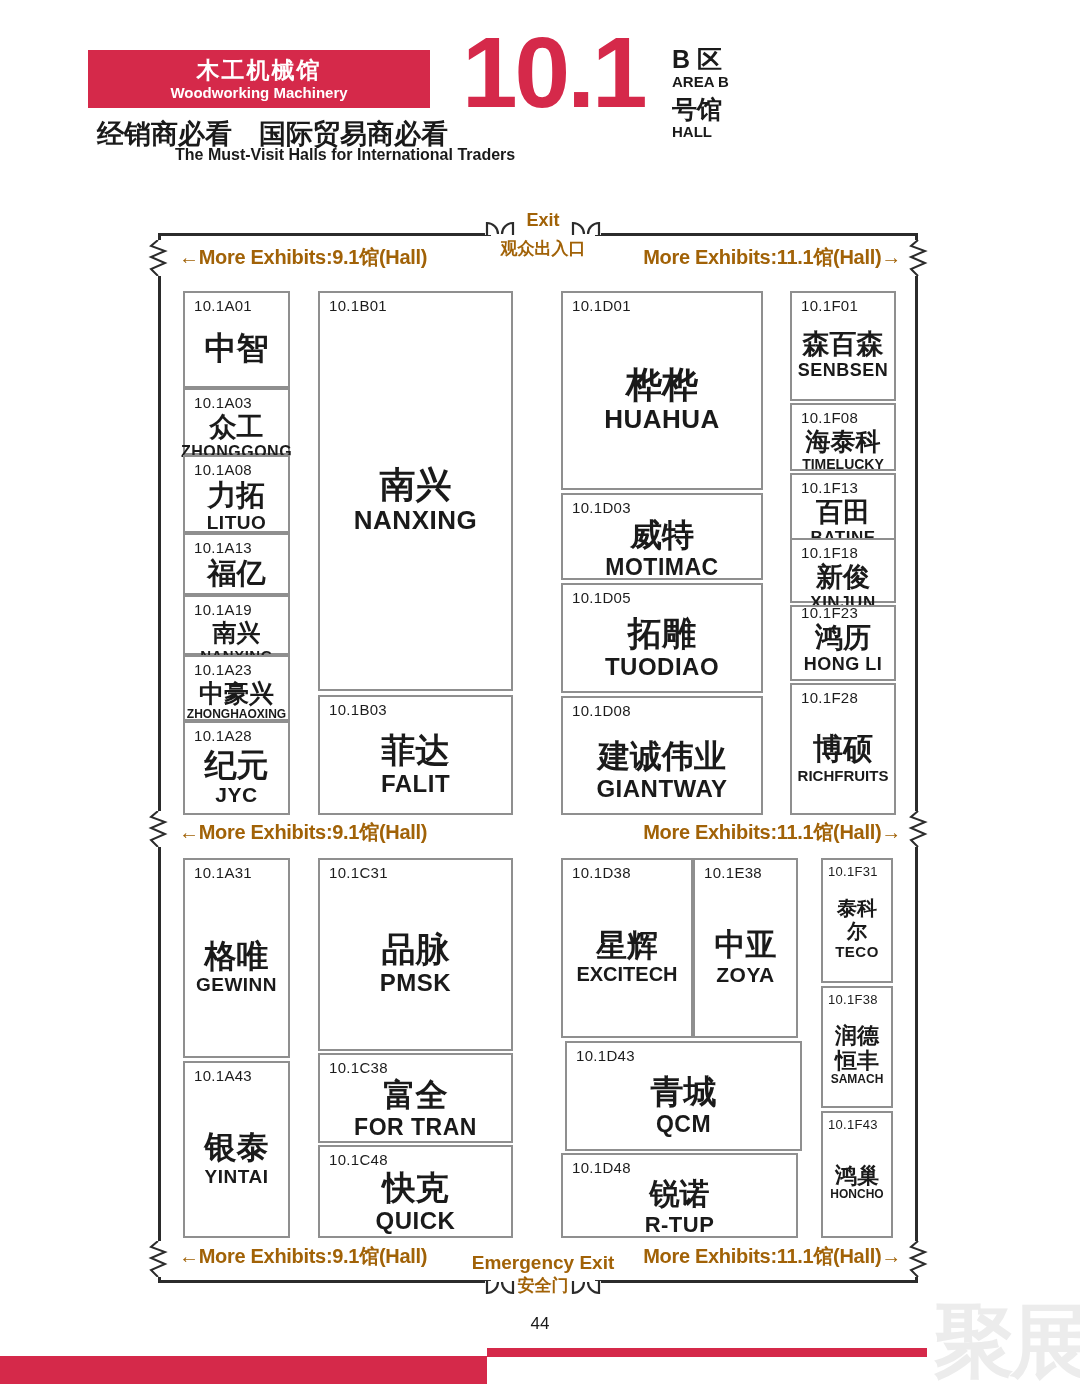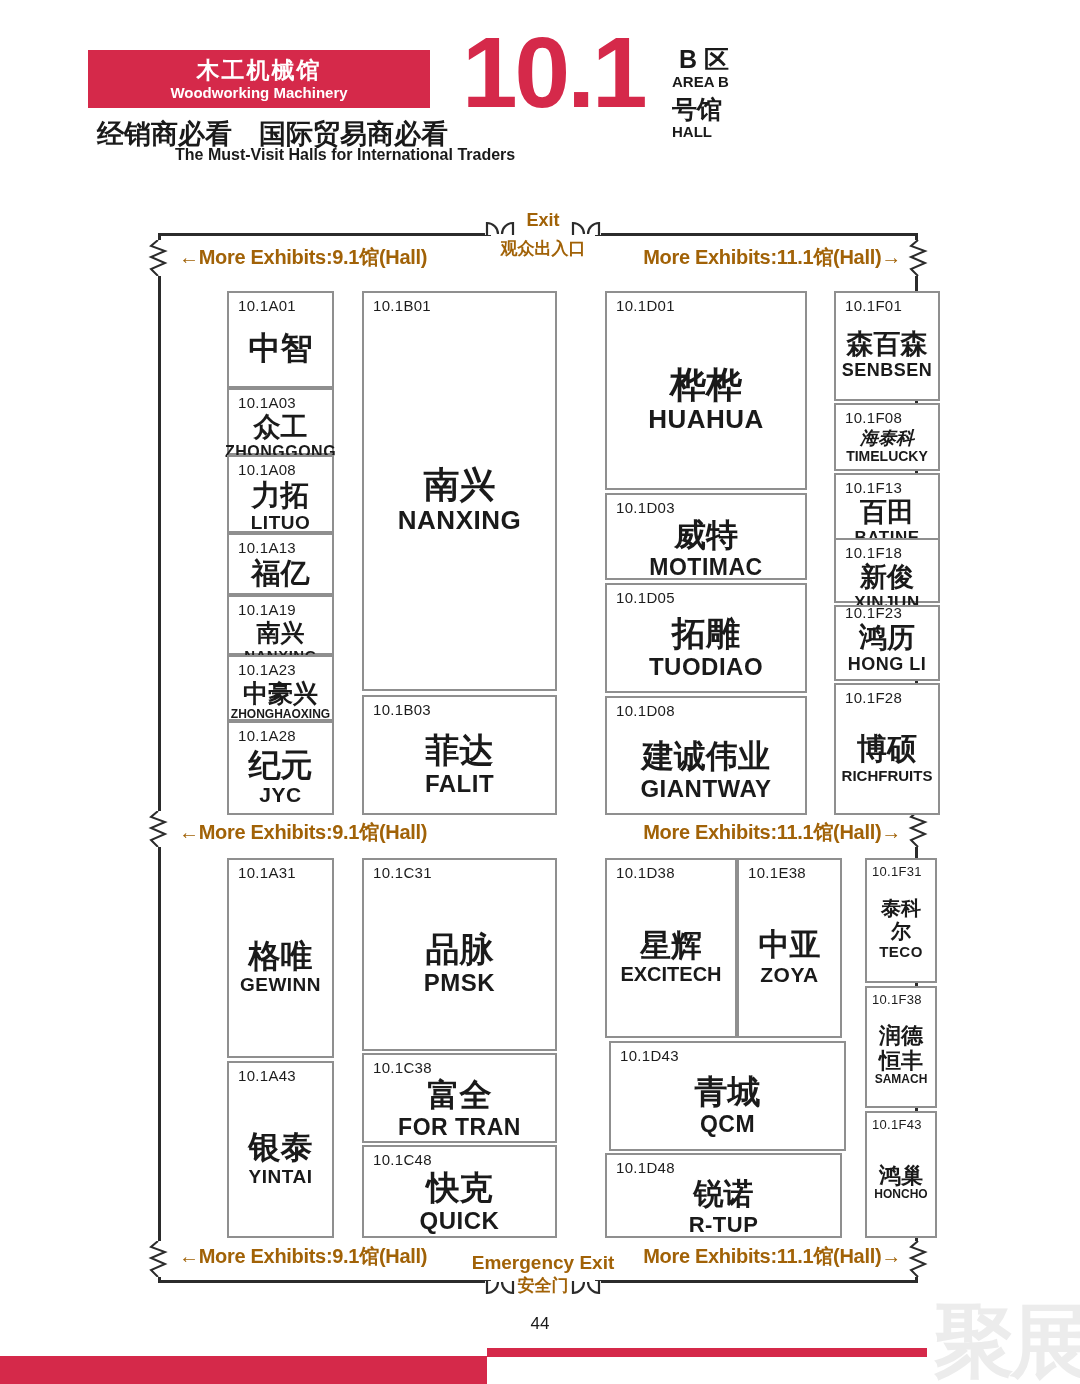--- a/index.html
+++ b/index.html
@@ -8,37 +8,37 @@
   .abs{position:absolute;}
 
   
   .banner{left:88px;top:50px;width:342px;height:58px;background:#d5294a;color:#fff;
           display:flex;flex-direction:column;align-items:center;justify-content:center;line-height:1.15;}
   .banner-zh{font-size:23px;font-weight:700;letter-spacing:2px;}
   .banner-en{font-size:15px;font-weight:700;}
   .hall-number{left:462px;top:22px;width:220px;font-size:100px;font-weight:800;color:#d5294a;
                letter-spacing:-3px;line-height:1;}
   .area-block{left:672px;top:46px;line-height:1.05;}
-  .area-zh{font-size:25px;font-weight:700;text-align:right;}
+  .area-zh{font-size:25px;font-weight:700;}
   .area-en{font-size:15px;font-weight:700;margin-top:2px;}
   .hall-zh{font-size:25px;font-weight:700;margin-top:6px;}
   .hall-en{font-size:15px;font-weight:700;margin-top:2px;}
   .subtitle-zh{left:97px;top:116px;font-size:27px;font-weight:700;white-space:pre;}
   .subtitle-en{left:175px;top:146px;font-size:16px;font-weight:700;}
 
   
   .map{left:158px;top:233px;width:760px;height:1050px;border:3px solid #2b2b2b;box-sizing:border-box;}
   .red{color:#a16207;font-weight:700;}
   .more{font-size:20px;letter-spacing:-0.3px;white-space:nowrap;}
   .patch{background:#fff;}
   .door{background:#fff;line-height:0;}
   .zig{background:#fff;line-height:0;}
 
   .booth{position:absolute;border:2px solid #8f8f8f;box-sizing:border-box;background:#fff;
-         display:flex;flex-direction:column;padding:4px 9px;margin-left:44px;}
+         display:flex;flex-direction:column;padding:4px 9px;}
   .booth-id{font-size:15px;font-weight:500;color:#1c1c1c;letter-spacing:.3px;line-height:1.2;}
   .booth-body{flex:1;display:flex;flex-direction:column;align-items:center;justify-content:center;
               text-align:center;}
   .zh{font-weight:700;line-height:1.15;}
   .en{font-weight:700;line-height:1.15;letter-spacing:.5px;}
 
   
   .page-num{left:490px;top:1314px;width:100px;text-align:center;font-size:17px;font-weight:500;}
   .bar-thin{left:487px;top:1348px;width:440px;height:9px;background:#d5294a;}
   .bar-thick{left:0;top:1356px;width:487px;height:28px;background:#d5294a;}
@@ -203,21 +203,21 @@
     <div class="booth" style="left:629px;top:55px;width:106px;height:110px;">
       <div class="booth-id">10.1F01</div>
       <div class="booth-body">
           <div class="zh" style="font-size:27px;">森百森</div>
       <div class="en" style="font-size:18px;">SENBSEN</div>
         </div>
     </div>
     <div class="booth" style="left:629px;top:167px;width:106px;height:68px;">
       <div class="booth-id">10.1F08</div>
       <div class="booth-body">
-          <div class="zh" style="font-size:18px;font-style:italic;">海泰科</div>
+          <div class="zh" style="font-size:25px;">海泰科</div>
       <div class="en" style="font-size:14px;letter-spacing:0;">TIMELUCKY</div>
         </div>
     </div>
     <div class="booth" style="left:629px;top:237px;width:106px;height:77px;">
       <div class="booth-id">10.1F13</div>
       <div class="booth-body">
           <div class="zh" style="font-size:27px;">百田</div>
       <div class="en" style="font-size:17px;">BATINE</div>
         </div>
     </div>

